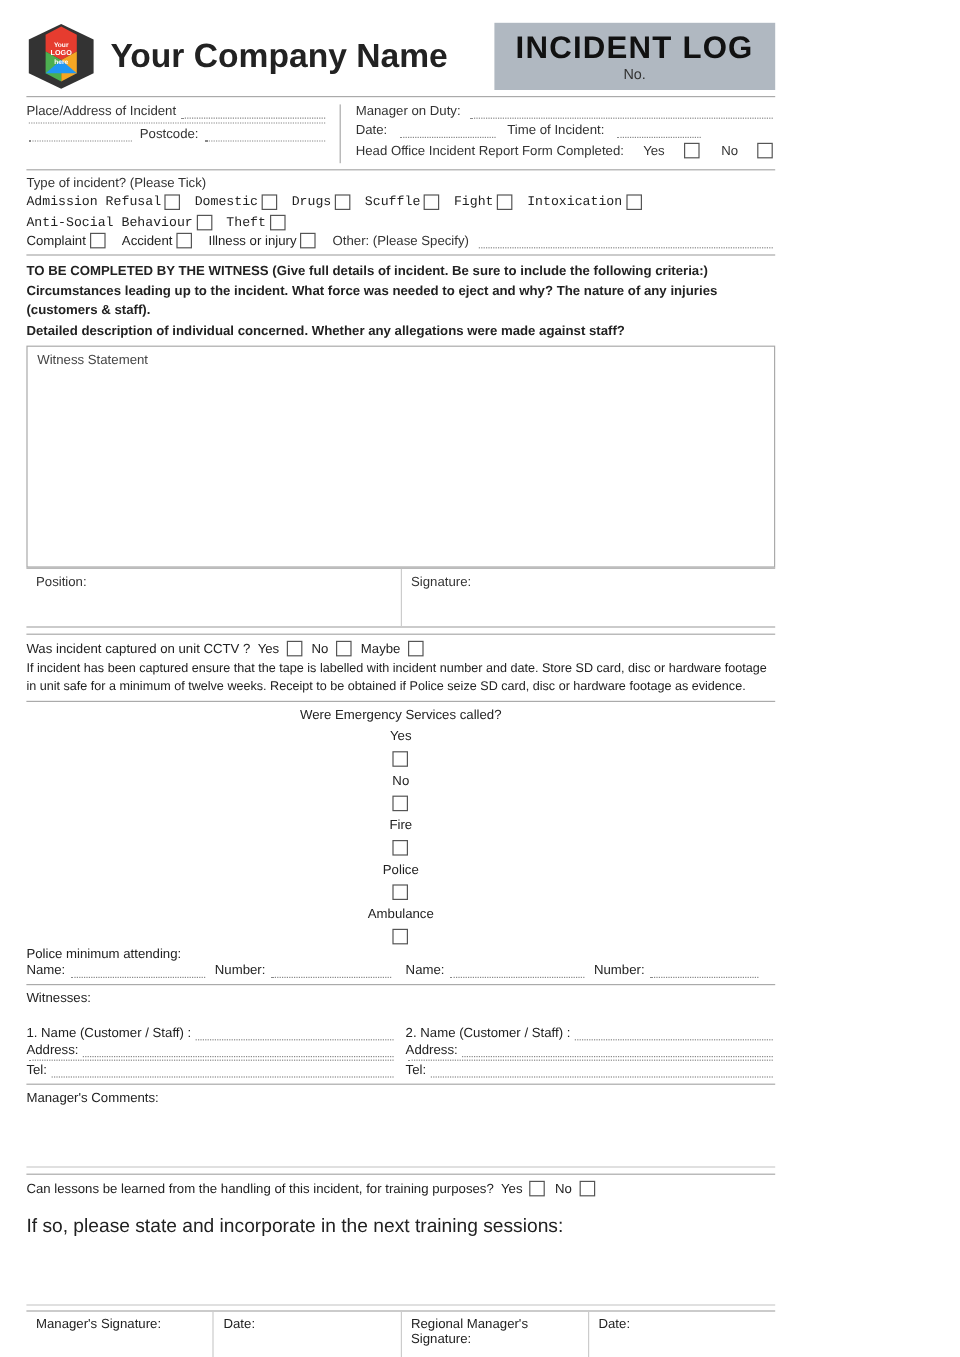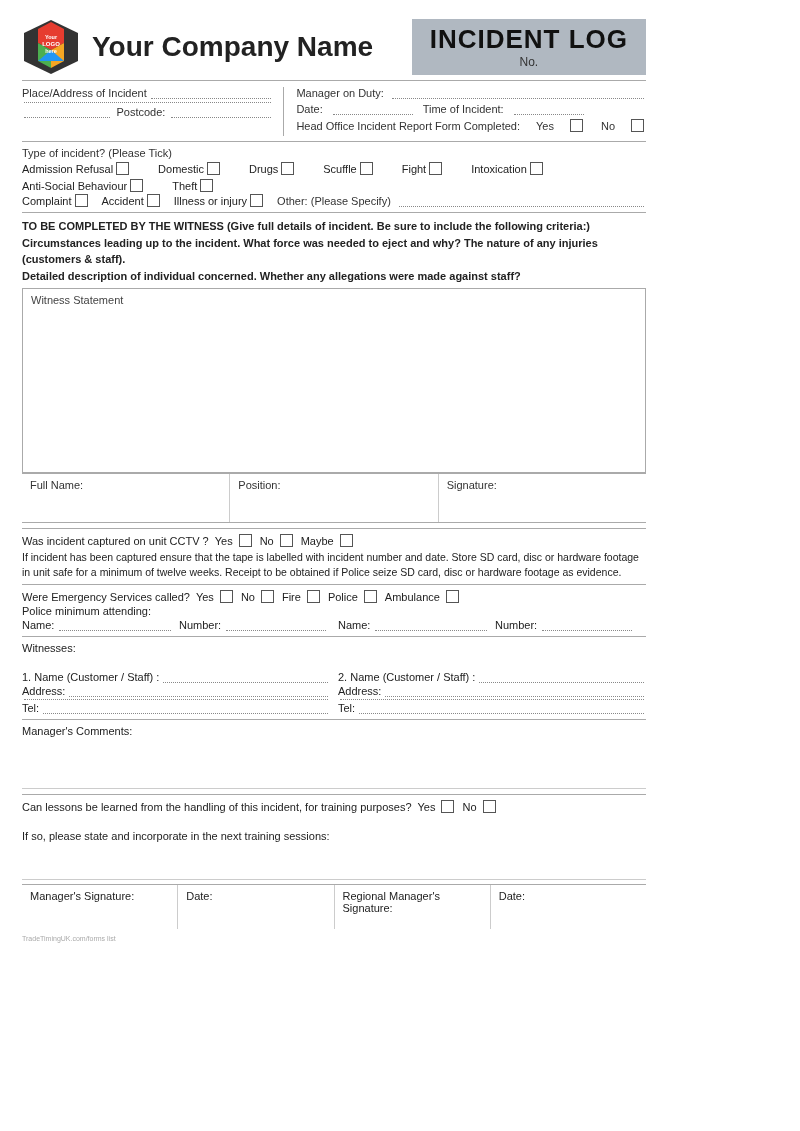--- a/index.html
+++ b/index.html
@@ -148,22 +148,23 @@
       margin-bottom: 2px;
     }
     .incident-type-title {
       font-size: 11px;
       margin-bottom: 3px;
       color: #333;
     }
     .incident-types-row {
       display: flex;
       flex-wrap: wrap;
-      gap: 4px 27px;
-      margin-bottom: 2px;
+      gap: 4px 10px;
+      margin-bottom: 2px;
+      font-family: Liberation Mono, monospace;
     }
     .incident-type-item {
       display: flex;
       align-items: center;
       gap: 3px;
       font-size: 11px;
       white-space: nowrap;
     }
     .other-row {
       display: flex;
@@ -232,20 +233,21 @@
     .emergency-section {
       font-size: 11px;
       margin-bottom: 2px;
     }
     .emergency-row {
       display: flex;
       align-items: center;
       gap: 6px;
       margin-bottom: 2px;
       flex-wrap: wrap;
+      flex-direction: column;
     }
     .police-row {
       display: flex;
       align-items: flex-end;
       gap: 0;
       margin-bottom: 2px;
     }
     .police-field {
       display: flex;
       align-items: flex-end;
@@ -287,22 +289,22 @@
       font-size: 11px;
       margin-bottom: 2px;
     }
     .lessons-row {
       display: flex;
       align-items: center;
       gap: 6px;
       margin-bottom: 17px;
     }
     .lessons-text {
-      font-size: 11px;
-      margin-bottom: 6px;
+      font-size: 16px;
+      margin-bottom: 24px;
     }
     .lessons-lines {
       min-height: 30px;
       border-bottom: 1px solid #ccc;
     }
     
     .final-sig-row {
       display: flex;
       border-top: 1.5px solid #aaa;
       margin-top: 4px;
@@ -447,23 +449,20 @@
     <strong>Circumstances leading up to the incident. What force was needed to eject and why? The nature of any injuries (customers &amp; staff).</strong><br>
     <strong>Detailed description of individual concerned. Whether any allegations were made against staff?</strong>
   </div>
 
   <div class="witness-box">
     <span class="witness-box-label">Witness Statement</span>
   </div>
 
   <div class="sig-row">
     <div class="sig-cell">
-      <div class="sig-cell-label">Full Name:</div>
-    </div>
-    <div class="sig-cell">
       <div class="sig-cell-label">Position:</div>
     </div>
     <div class="sig-cell">
       <div class="sig-cell-label">Signature:</div>
     </div>
   </div>
 
   <hr class="section-rule">
 
   <div class="cctv-section">

